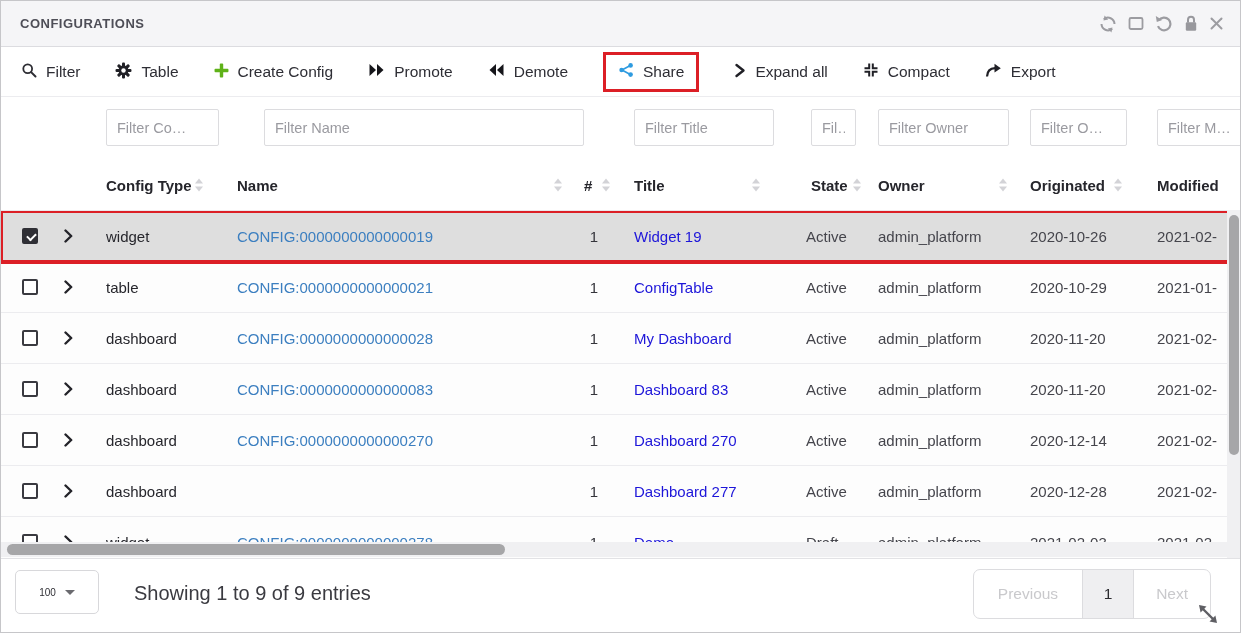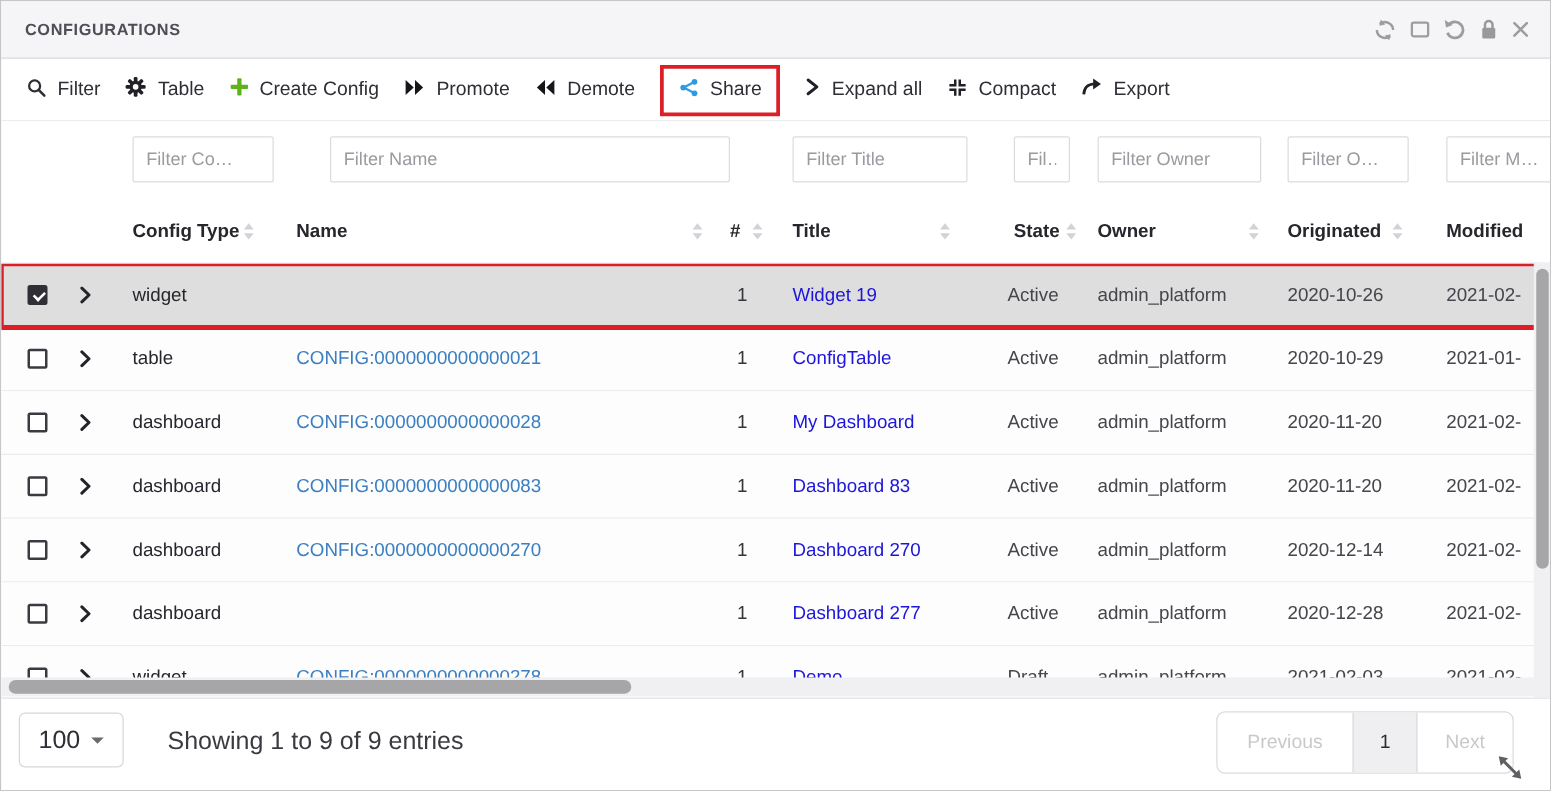--- a/index.html
+++ b/index.html
@@ -11,21 +11,21 @@
   .titlebar{ position:absolute; left:0; top:0; right:0; height:46px; background:#f5f5f7;
              border-bottom:1px solid #dcdce0; display:flex; align-items:center;
              justify-content:space-between; padding:0 16px 0 19px; }
   .title{ font-size:13px; font-weight:700; letter-spacing:.5px; color:#4e4e57; }
   .win-controls{ display:flex; align-items:center; gap:11px; }
   .wicon{ display:flex; align-items:center; justify-content:center; cursor:pointer; }
 
   
   .toolbar{ position:absolute; left:0; top:47px; right:0; height:49px; background:#fff;
             border-bottom:1px solid #ececef; display:flex; align-items:center;
-            padding-left:20px; gap:20px; }
+            padding-left:20px; gap:35px; }
   .tb{ display:flex; align-items:center; gap:9px; background:none; border:none;
        font-family:inherit; font-size:15.5px; color:#2e2e35; cursor:pointer; padding:0; }
   .tb.highlight{ border:3px solid var(--red,#dc1f26); padding:7px 12px; }
 
   
   .filters{ position:absolute; left:0; top:96px; right:0; height:62px; background:#fff; }
   .filters input{ position:absolute; top:12px; height:37px; border:1px solid #dcdcdf;
                   border-radius:2px; padding:0 10px; font-family:inherit; font-size:14.5px;
                   color:#45454c; background:#fff; outline:none; }
   .filters input::placeholder{ color:#9a9aa0; }
@@ -81,21 +81,21 @@
             background:#f0f0f2; z-index:5; }
   .hthumb{ position:absolute; left:6px; top:2px; width:498px; height:11px;
            background:#a6a6a8; border-radius:7px; cursor:pointer; }
 
   
   .footer{ position:absolute; left:0; top:557px; right:0; bottom:0; background:#fff;
            border-top:1px solid #e2e2e5; z-index:7; }
   .pagesize{ position:absolute; left:14px; top:11px; width:84px; height:44px;
              border:1px solid #d8d8db; border-radius:5px; background:#fff; display:flex;
              align-items:center; justify-content:center; gap:9px; font-family:inherit;
-             font-size:20px; color:#2f2f35; cursor:pointer; }
+             font-size:10px; color:#2f2f35; cursor:pointer; }
   .caret{ width:0; height:0; border-left:5px solid transparent; border-right:5px solid transparent;
           border-top:5.5px solid #6a6a6f; }
   .showing{ position:absolute; left:133px; top:23px; font-size:20px; color:#3a3a40; }
   .pager{ position:absolute; right:29px; top:10px; height:50px; display:flex;
           border:1px solid #dcdcdf; border-radius:7px; overflow:hidden; background:#fff; }
   .pager > *{ display:flex; align-items:center; justify-content:center; font-family:inherit;
               font-size:15.5px; background:none; border:none; cursor:pointer; }
   .pg-prev{ padding:0 24px; color:#c9c9cc; }
   .pg-cur{ width:52px; background:#efeff1; color:#2b2b30;
            border-left:1px solid #dcdcdf; border-right:1px solid #dcdcdf; }
@@ -265,20 +265,21 @@
   <div class="tbody">
 
     <div class="row selected">
       <span class="cb"></span>
       <span class="chev">
           <svg width="9" height="14" viewBox="0 0 9 14">
             <polyline points="1.5,1.5 7.2,7 1.5,12.5" fill="none" stroke="#232329" stroke-width="2.4" stroke-linecap="round" stroke-linejoin="round"></polyline>
           </svg>
         </span>
       <span class="cell c-type">widget</span>
+      <a class="cell c-name">CONFIG:0000000000000019</a>
       <span class="cell c-hash">1</span>
       <a class="cell c-title">Widget 19</a>
       <span class="cell c-state">Active</span>
       <span class="cell c-owner">admin_platform</span>
       <span class="cell c-orig">2020-10-26</span>
       <span class="cell c-mod">2021-02-</span>
     </div>
 
     <div class="row">
       <span class="cb"></span>

